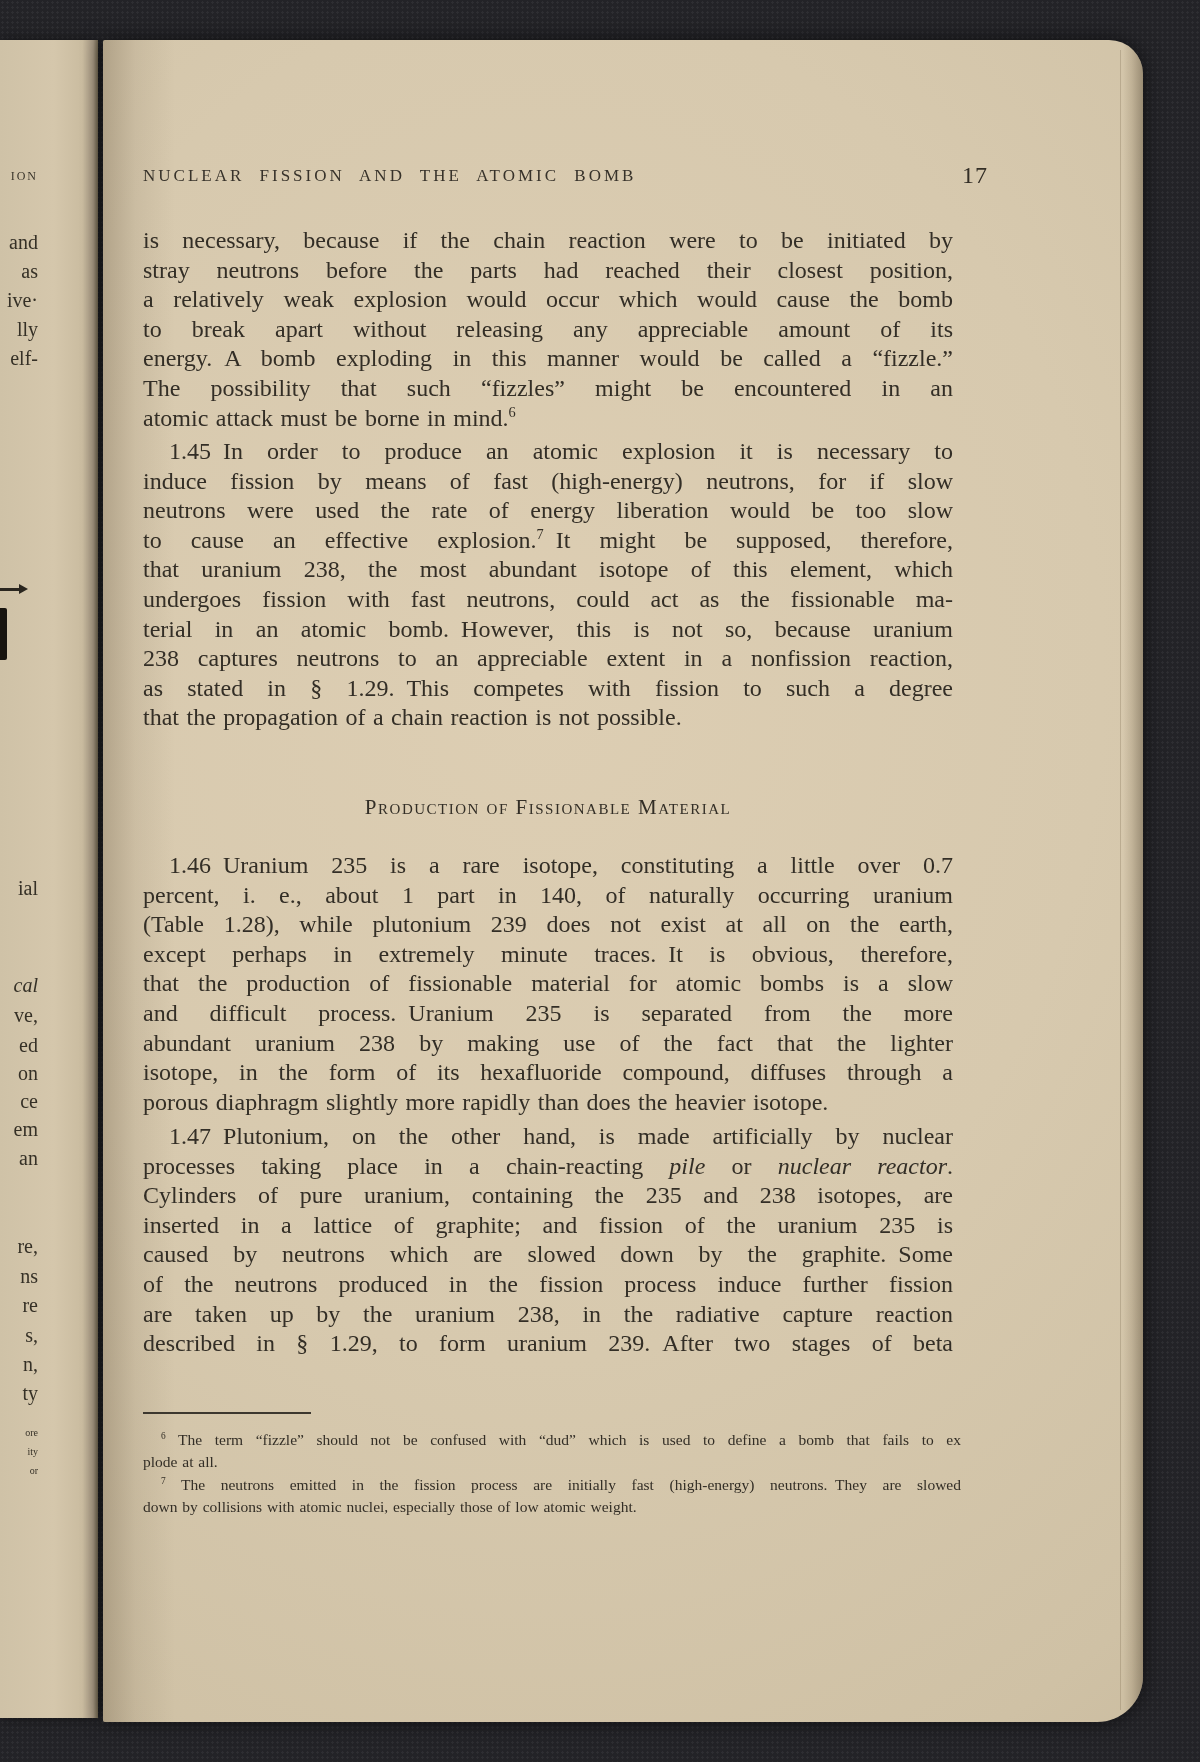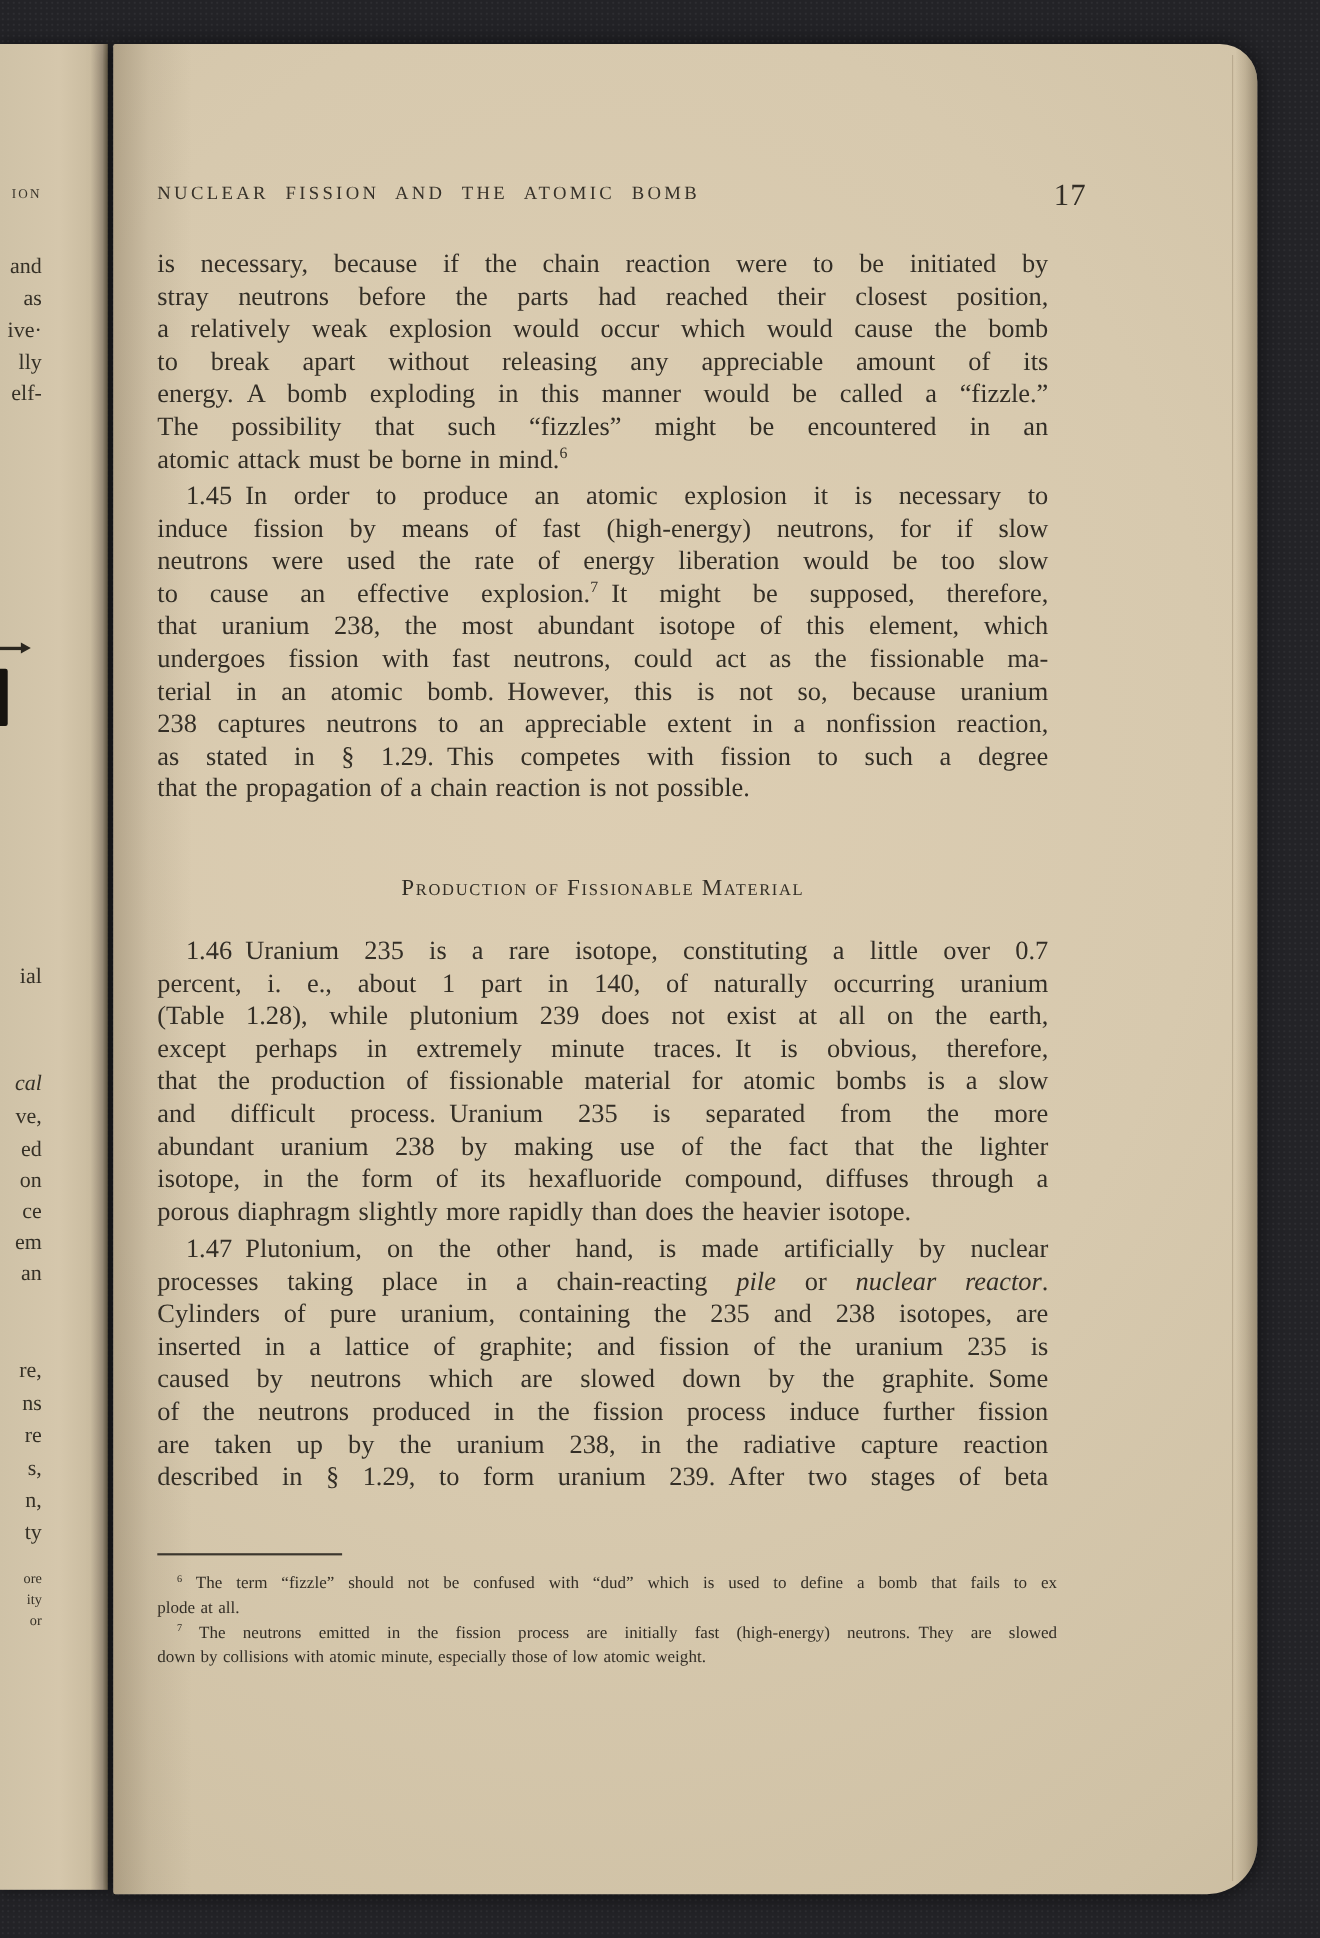--- a/index.html
+++ b/index.html
@@ -16,21 +16,21 @@
     background: linear-gradient(to right, #cfc2a7 0%, #d5c7ac 55%, #cabca0 84%, #a49681 95%, #70654f 100%);
     overflow: hidden;
     box-shadow: 0 0 14px rgba(0,0,0,0.5);
   }
   .frag {
     position: absolute; right: 60px; white-space: nowrap;
     font-size: 20px; color: #353026; line-height: 1;
   }
   .frag-header { font-size: 12px; letter-spacing: 2px; color: #3a352b; }
   .frag-italic { font-style: italic; }
-  .frag-small { font-size: 13px; }
+  .frag-small { font-size: 10px; }
   .frag-arrow {
     position: absolute; left: -8px; top: 548px; width: 28px; height: 3px;
     background: #2a261f;
   }
   .frag-arrow::after {
     content: ""; position: absolute; right: -8px; top: -4px;
     border-left: 9px solid #2a261f; border-top: 5px solid transparent;
     border-bottom: 5px solid transparent;
   }
   .frag-bar {
@@ -59,21 +59,21 @@
   }
   .edge-line {
     position: absolute; right: 22px; top: 10px; bottom: 12px; width: 1px;
     background: rgba(125,109,84,0.30);
   }
   .header-row { position: absolute; left: 40px; top: 126px; width: 845px; }
   .running-header {
     font-size: 17px; letter-spacing: 3px; word-spacing: 8px; color: #37322a;
   }
   .page-number {
-    position: absolute; right: 0; top: -4px; font-size: 28px; color: #332e26;
+    position: absolute; right: 0; top: -4px; font-size: 24px; color: #332e26;
     letter-spacing: 1px;
   }
   .para {
     position: absolute; left: 40px; width: 810px;
     font-size: 24px; line-height: 29.6px; color: #332e26; word-spacing: 1.5px;
   }
   .line { text-align: justify; text-align-last: justify; }
   .line.short { text-align-last: left; }
   .para.indent .line:first-child { text-indent: 26px; }
   sup { font-size: 0.6em; vertical-align: super; line-height: 0; }
@@ -180,15 +180,15 @@
     </div>
 
   <div class="footnote-separator"></div>
 
   <div class="footnote indent" style="top:1389px">
       <div class="line"><sup>6</sup> The term “fizzle” should not be confused with “dud” which is used to define a bomb that fails to ex</div>
       <div class="line short">plode at all.</div>
     </div>
   <div class="footnote indent" style="top:1434px">
       <div class="line"><sup>7</sup> The neutrons emitted in the fission process are initially fast (high-energy) neutrons. They are slowed</div>
-      <div class="line short">down by collisions with atomic minute, especially those of low atomic weight.</div>
+      <div class="line short">down by collisions with atomic nuclei, especially those of low atomic weight.</div>
     </div>
 </div>
 
 </body></html>

